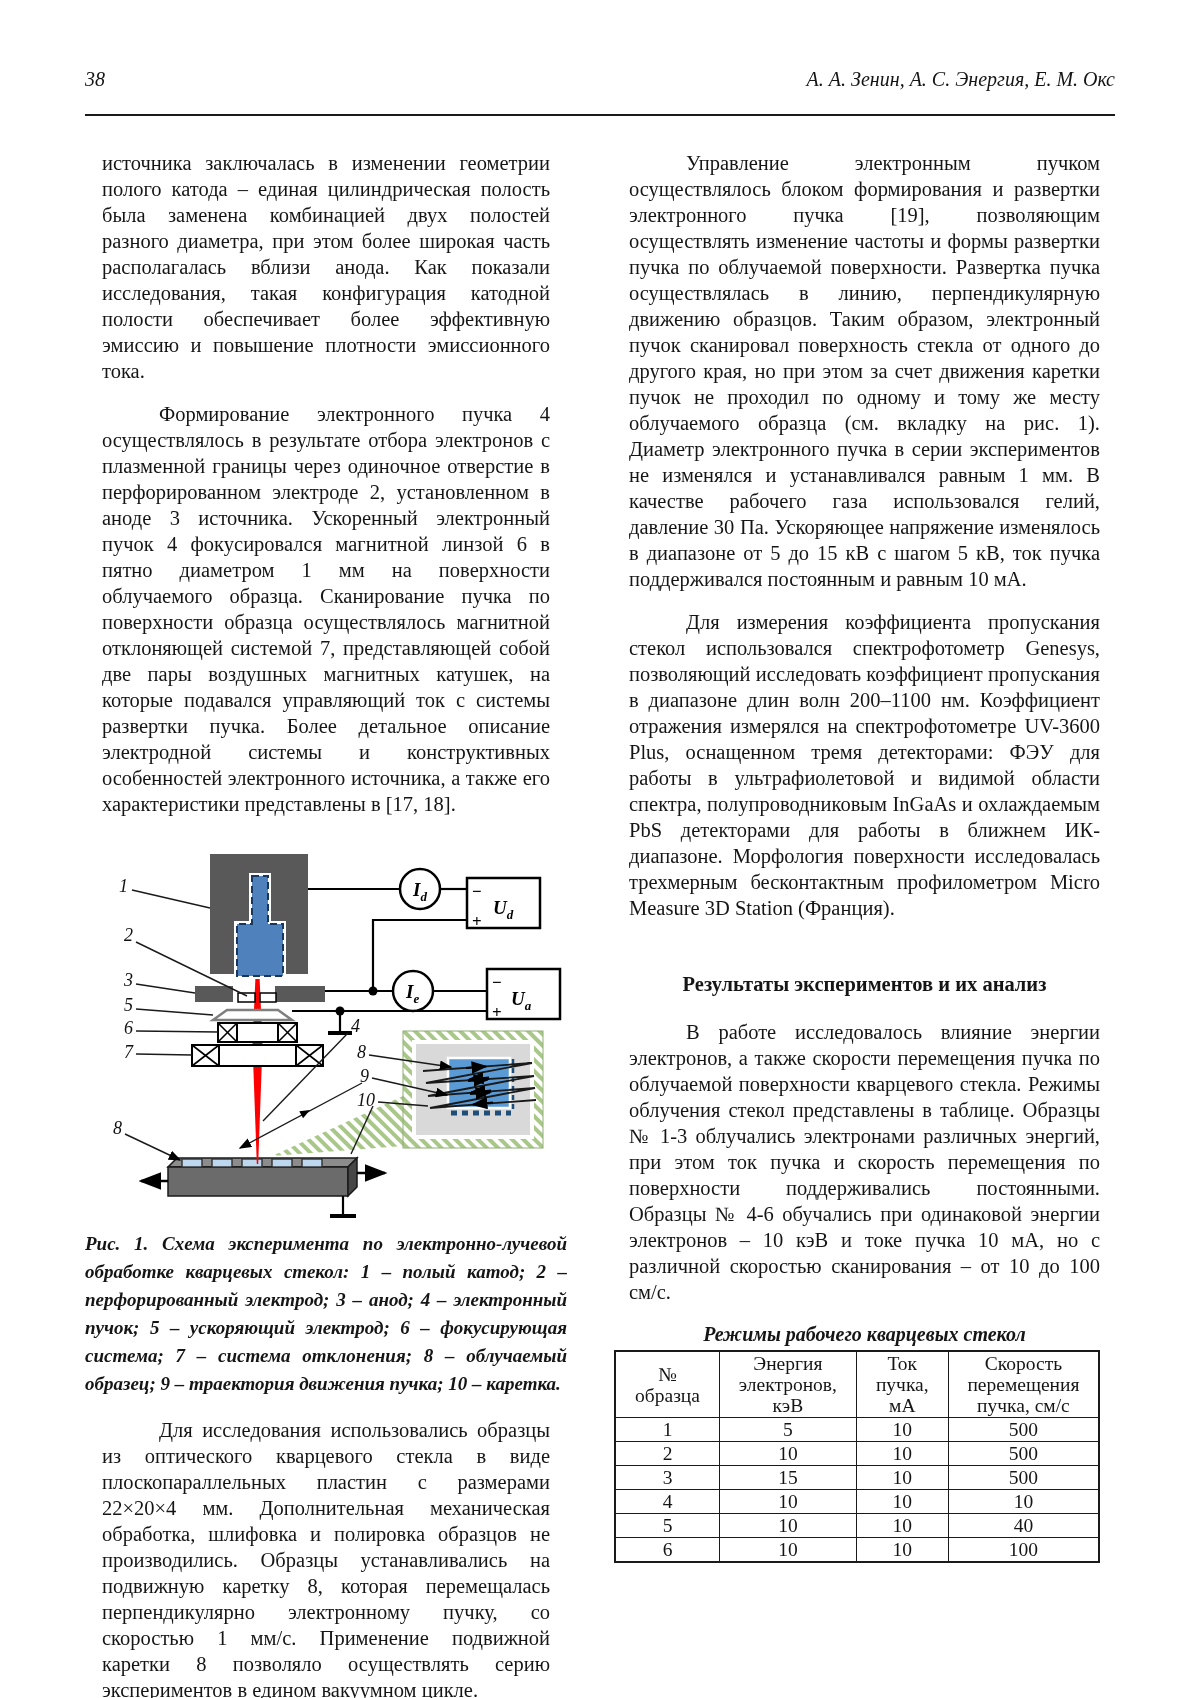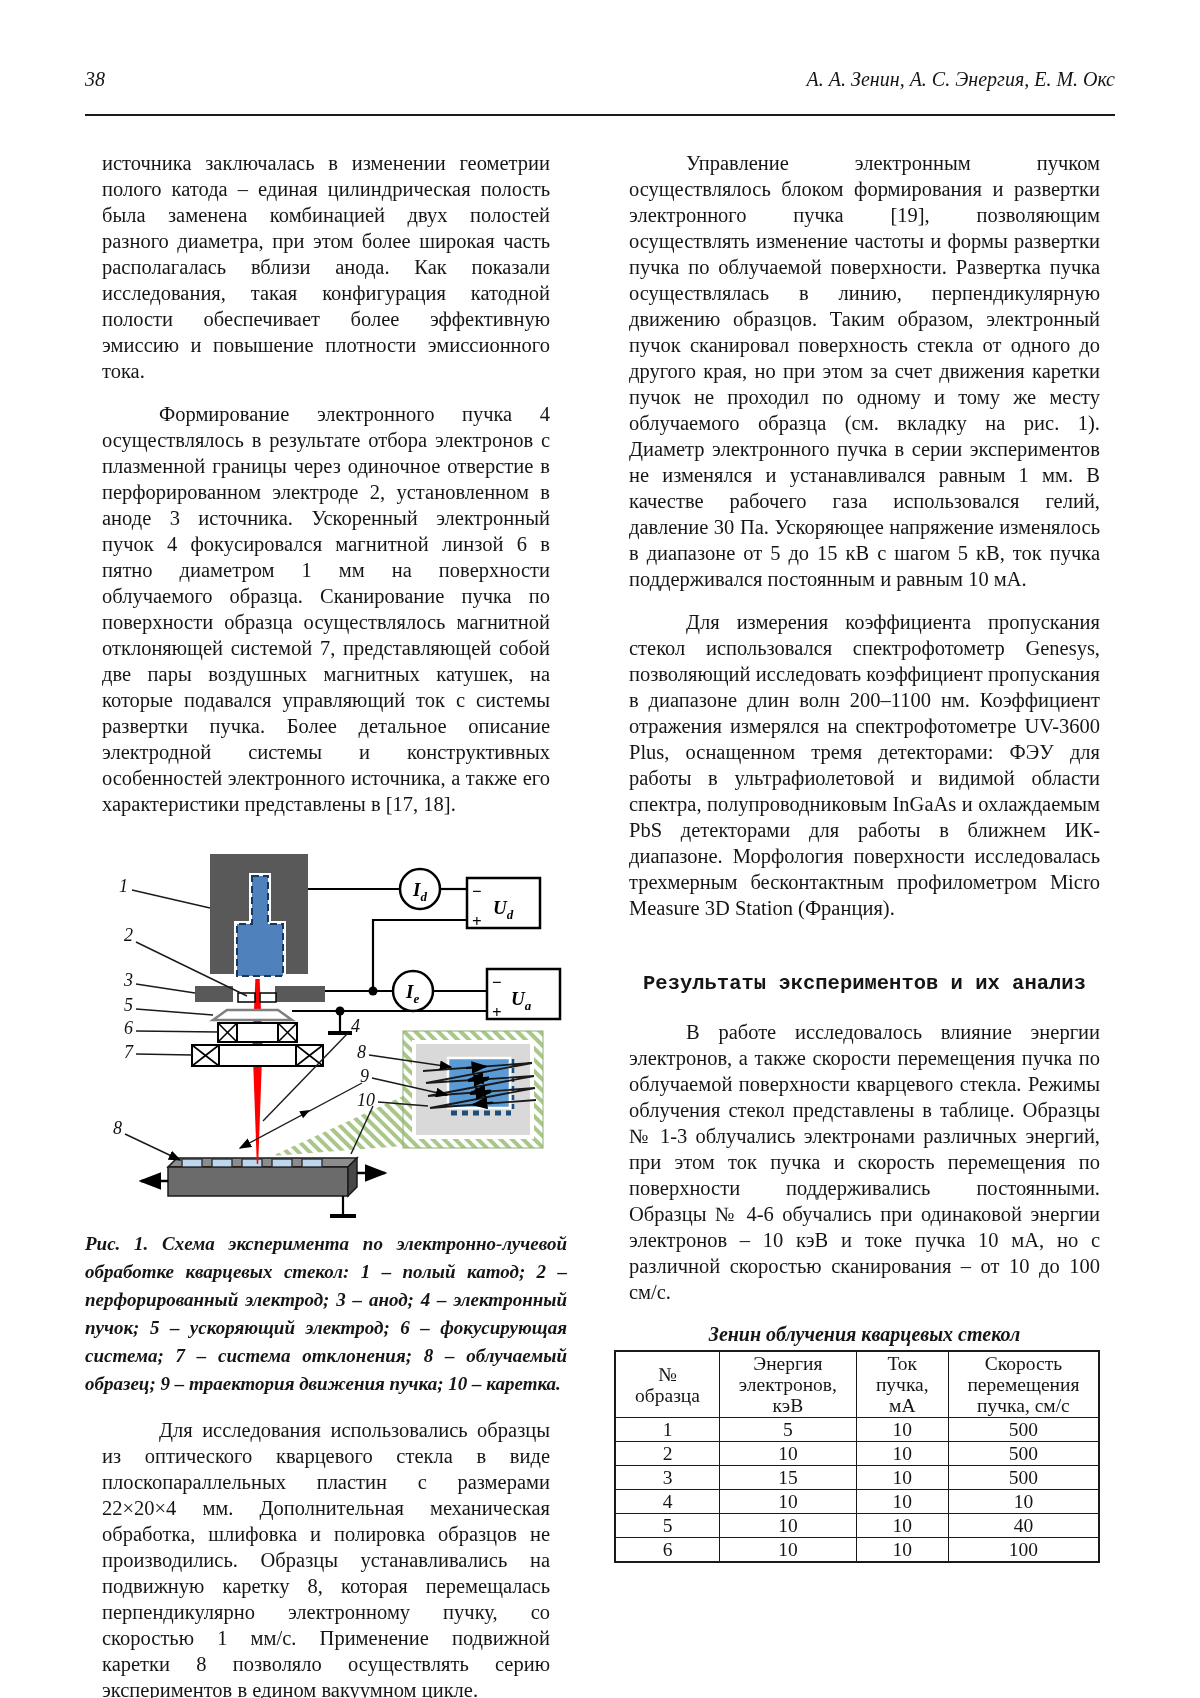--- a/index.html
+++ b/index.html
@@ -26,21 +26,21 @@
   p.indent{text-indent:57px;}
   .figure-wrap{margin-top:12px;}
   .figure-svg{display:block;}
   .fig-caption{
     margin-top:12px;font-size:19px;line-height:28px;font-weight:bold;
     font-style:italic;text-align:justify;
   }
   .after-figure{margin-top:18px;}
   .section-heading{
     margin:50px 0 22px 0;font-size:20.5px;line-height:26px;
-    font-weight:bold;text-align:center;font-family:Liberation Mono, monospace;
+    font-weight:bold;text-align:center;
   }
   .table-label{
     margin-top:10px;font-size:20px;line-height:26px;font-weight:bold;
     text-align:right;
   }
   .table-title{
     margin-top:7px;font-size:20px;line-height:24px;font-weight:bold;
     font-style:italic;text-align:center;
   }
   table.modes{
@@ -205,21 +205,21 @@
 
   <p class="fig-caption">Рис. 1. Схема эксперимента по электронно-лучевой обработке кварцевых стекол: 1 – полый катод; 2 – перфорированный электрод; 3 – анод; 4 – электронный пучок; 5 – ускоряющий электрод; 6 – фокусирующая система; 7 – система отклонения; 8 – облучаемый образец; 9 – траектория движения пучка; 10 – каретка.</p>
   <p class="body indent after-figure">Для исследования использовались образцы из оптического кварцевого стекла в виде плоскопараллельных пластин с размерами 22×20×4 мм. Дополнительная механическая обработка, шлифовка и полировка образцов не производились. Образцы устанавливались на подвижную каретку 8, которая перемещалась перпендикулярно электронному пучку, со скоростью 1 мм/с. Применение подвижной каретки 8 позволяло осуществлять серию экспериментов в едином вакуумном цикле.</p>
 </div>
 
 <div class="col col-right">
   <p class="body indent">Управление электронным пучком осуществлялось блоком формирования и развертки электронного пучка [19], позволяющим осуществлять изменение частоты и формы развертки пучка по облучаемой поверхности. Развертка пучка осуществлялась в линию, перпендикулярную движению образцов. Таким образом, электронный пучок сканировал поверхность стекла от одного до другого края, но при этом за счет движения каретки пучок не проходил по одному и тому же месту облучаемого образца (см. вкладку на рис. 1). Диаметр электронного пучка в серии экспериментов не изменялся и устанавливался равным 1 мм. В качестве рабочего газа использовался гелий, давление 30 Па. Ускоряющее напряжение изменялось в диапазоне от 5 до 15 кВ с шагом 5 кВ, ток пучка поддерживался постоянным и равным 10 мА.</p>
   <p class="body indent">Для измерения коэффициента пропускания стекол использовался спектрофотометр Genesys, позволяющий исследовать коэффициент пропускания в диапазоне длин волн 200–1100 нм. Коэффициент отражения измерялся на спектрофотометре UV-3600 Plus, оснащенном тремя детекторами: ФЭУ для работы в ультрафиолетовой и видимой области спектра, полупроводниковым InGaAs и охлаждаемым PbS детекторами для работы в ближнем ИК-диапазоне. Морфология поверхности исследовалась трехмерным бесконтактным профилометром Micro Measure 3D Station (Франция).</p>
   <h2 class="section-heading">Результаты экспериментов и их анализ</h2>
   <p class="body indent">В работе исследовалось влияние энергии электронов, а также скорости перемещения пучка по облучаемой поверхности кварцевого стекла. Режимы облучения стекол представлены в таблице. Образцы № 1-3 облучались электронами различных энергий, при этом ток пучка и скорость перемещения по поверхности поддерживались постоянными. Образцы № 4-6 обучались при одинаковой энергии электронов – 10 кэВ и токе пучка 10 мА, но с различной скоростью сканирования – от 10 до 100 см/с.</p>
-  <div class="table-title">Зенин облучения кварцевых стекол</div>
+  <div class="table-title">Режимы рабочего кварцевых стекол</div>
 
   <table class="modes">
     <thead>
       <tr>
         <th style="width:106px">№ образца</th>
         <th style="width:133px">Энергия электронов, кэВ</th>
         <th style="width:96px">Ток пучка, мА</th>
         <th style="width:143px">Скорость перемещения пучка, см/с</th>
       </tr>
     </thead>

